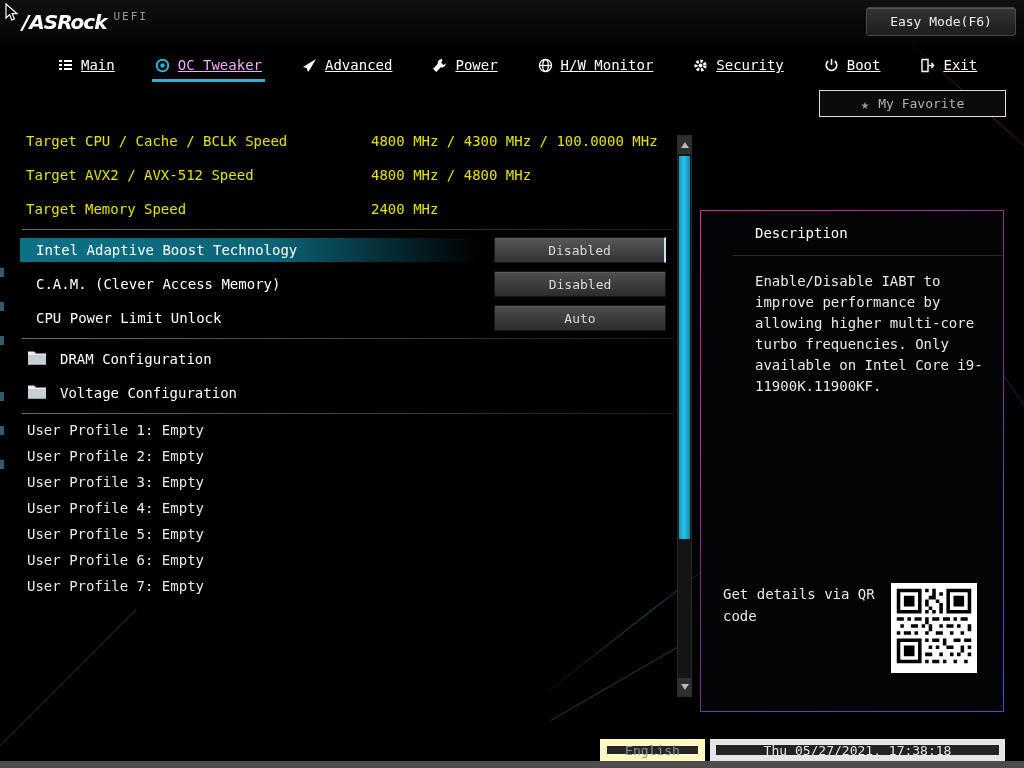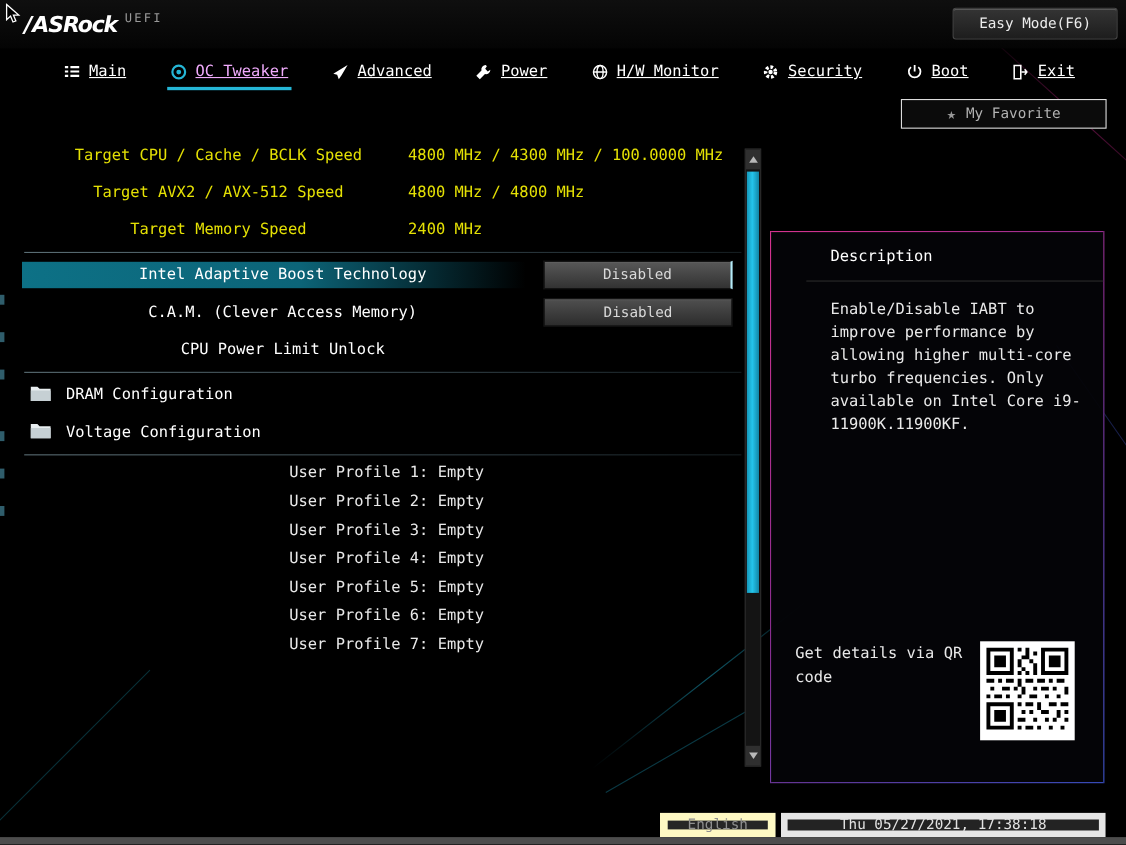--- a/index.html
+++ b/index.html
@@ -27,21 +27,21 @@
   .tab svg{display:block;}
   .tab.active{color:#f0abfc;}
   .underline{position:absolute;left:-3px;right:-3px;bottom:4px;height:3px;background:#25b6d6;}
 
   .myfav{position:absolute;right:18px;top:90px;width:187px;height:27px;border:1px solid #dcdcdc;
          background:#0b0b0b;display:flex;align-items:center;justify-content:center;gap:9px;
          color:#b2b2b2;font-size:13px;cursor:pointer;box-sizing:border-box;}
   .myfav .star{color:#999;font-size:14px;line-height:1;}
 
   
-  .content{position:absolute;left:20px;top:124px;width:656px;text-align:center;}
+  .content{position:absolute;left:20px;top:124px;width:656px;}
   .info-row{display:flex;align-items:center;height:34px;color:#e5e104;font-size:14px;}
   .info-label{flex:0 0 345px;padding-left:6px;}
   .divider{height:1px;margin:3px 2px;background:linear-gradient(90deg,#5a6d74,#27343a 70%,#141c1f);}
 
   .setting-row{display:flex;align-items:center;height:34px;}
   .setting-label{flex:0 0 458px;height:24px;line-height:24px;padding-left:16px;font-size:14px;color:#fff;
                  box-sizing:border-box;}
   .setting-row.selected .setting-label{
       background:linear-gradient(90deg,#0d7186 0%,#0c6478 55%,rgba(12,92,110,0) 100%);}
   .setting-spacer{flex:1;}
@@ -239,20 +239,21 @@
       <span class="value-btn">Disabled</span>
     </div>
     <div class="setting-row">
       <span class="setting-label">C.A.M. (Clever Access Memory)</span>
       <span class="setting-spacer"></span>
       <span class="value-btn">Disabled</span>
     </div>
     <div class="setting-row">
       <span class="setting-label">CPU Power Limit Unlock</span>
       <span class="setting-spacer"></span>
+      <span class="value-btn">Auto</span>
     </div>
 
     <div class="divider"></div>
 
     <div class="folder-row">
       <span>
         <svg width="20" height="15" viewBox="0 0 20 15">
             <path d="M1 1.5h6l2 2h10v11H1z" fill="#e8eef0"></path>
             <path d="M1 5h18v9.5H1z" fill="#c6d0d4"></path>
           </svg>

